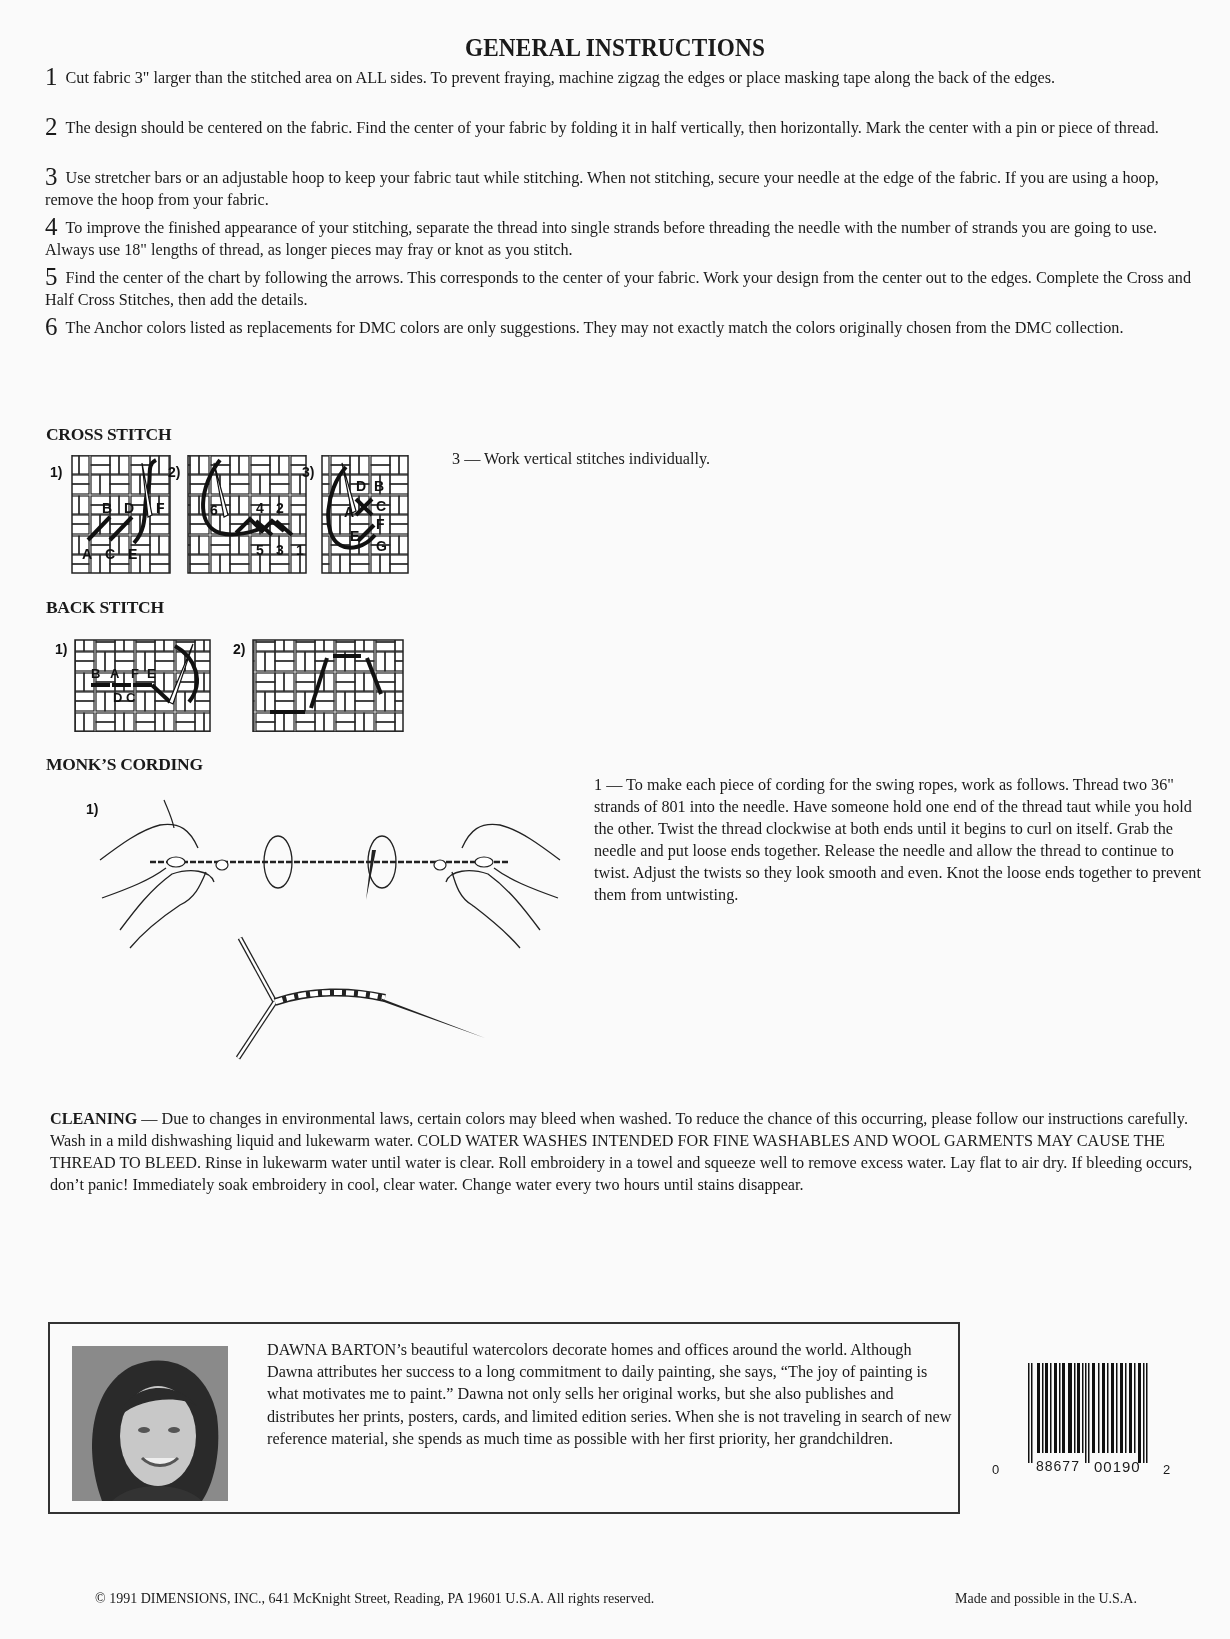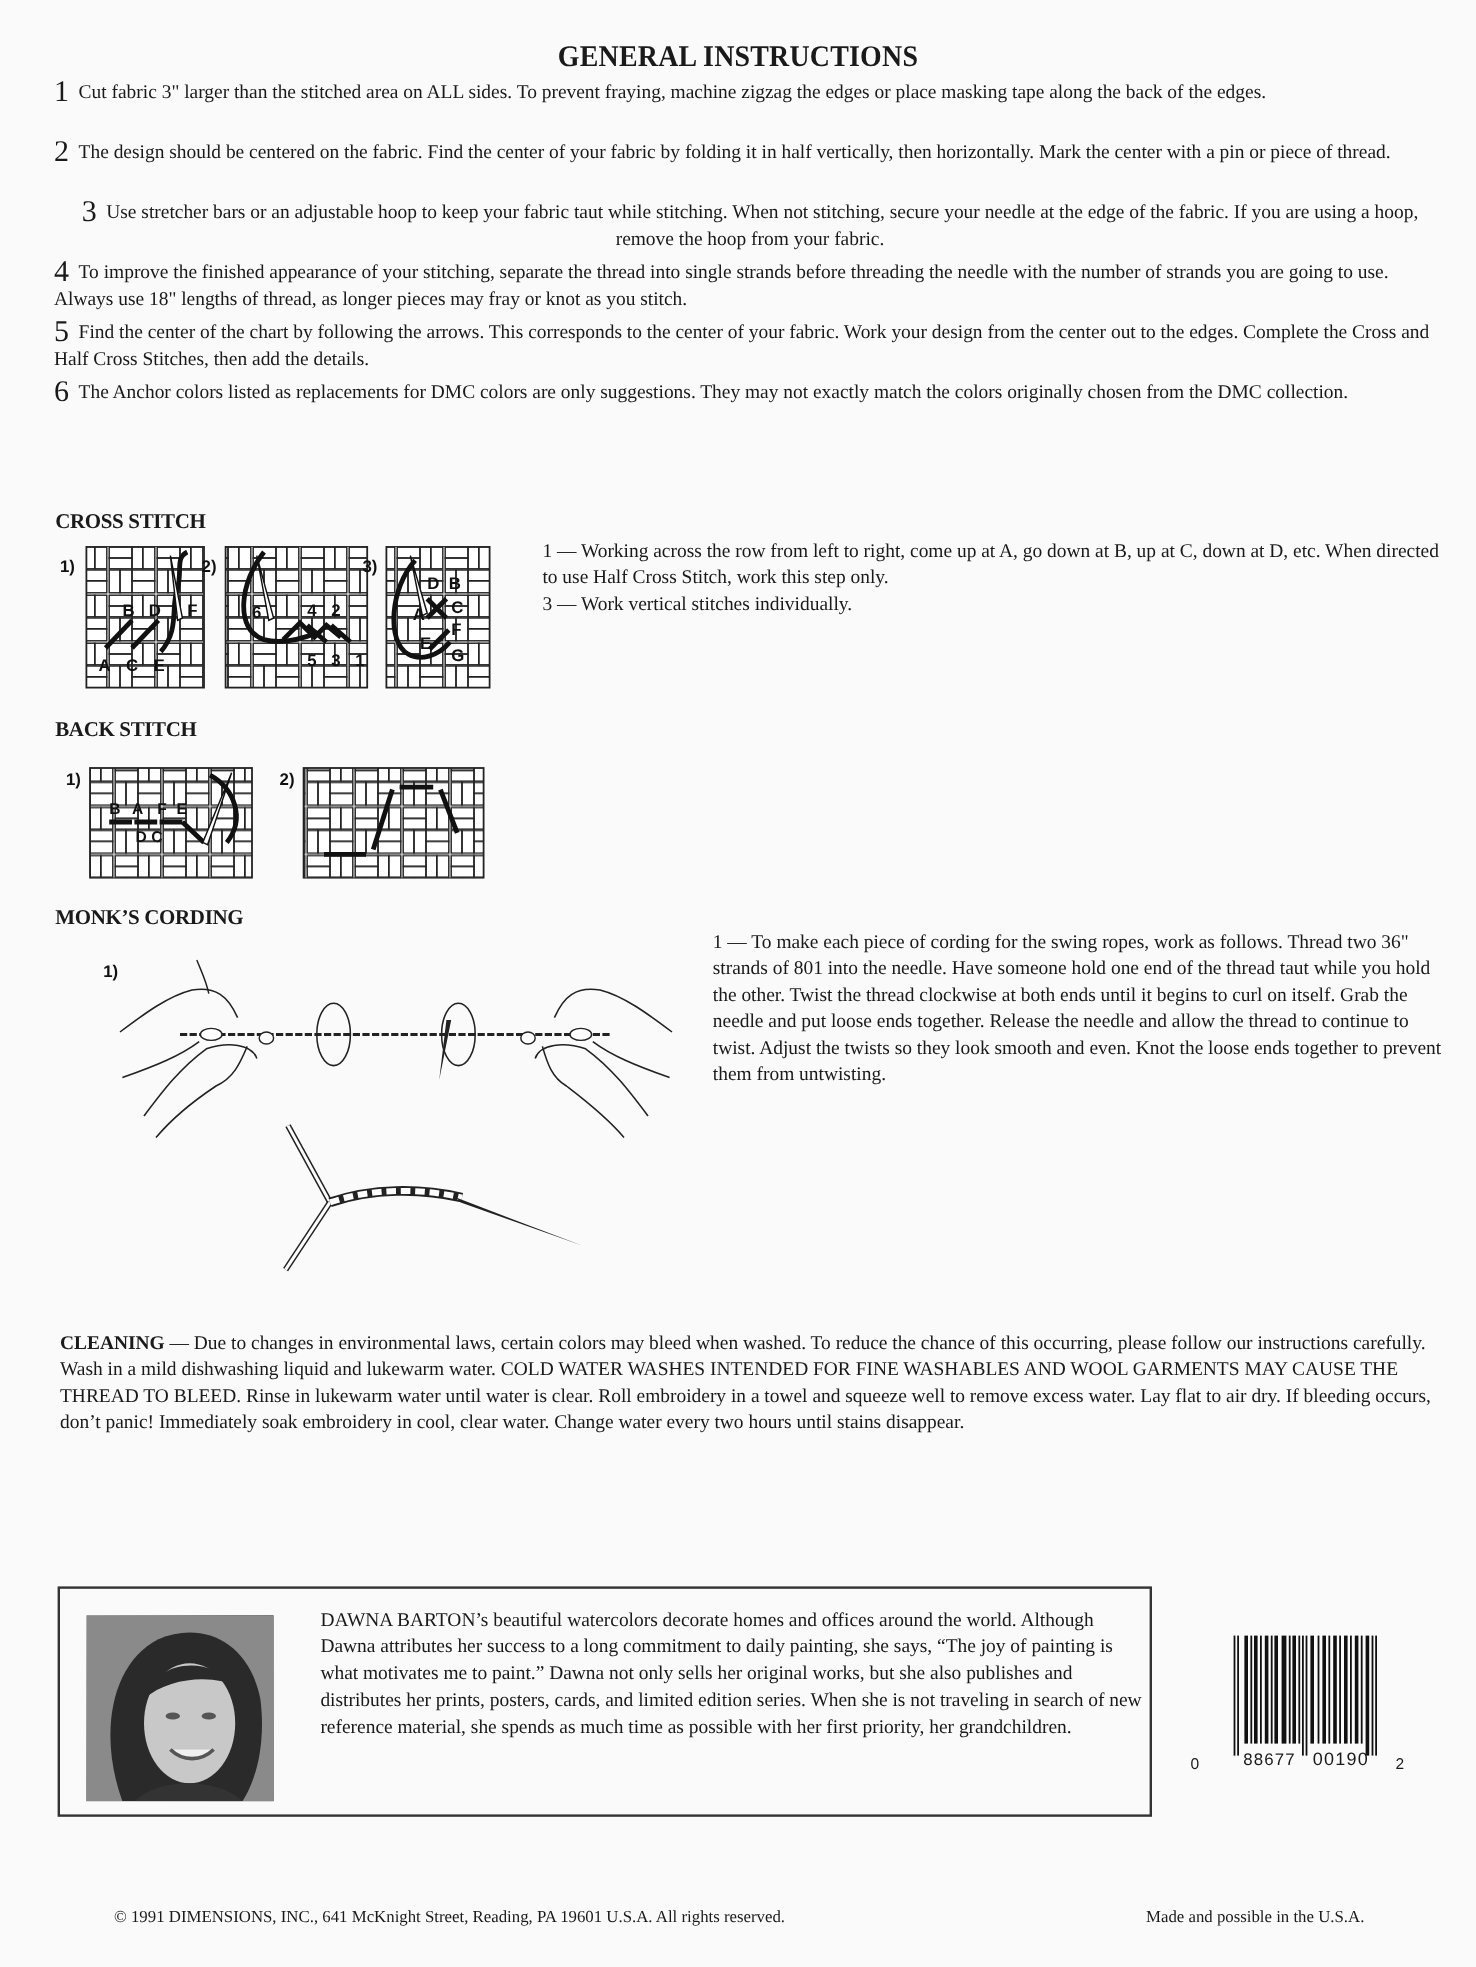--- a/index.html
+++ b/index.html
@@ -35,21 +35,21 @@
     .footer { top: 1591px; font-size: 14px; }
     svg text { font-family: "Liberation Sans", "DejaVu Sans", sans-serif; font-weight: bold; }
   </style>
 </head>
 <body>
 
 <div class="abs title">GENERAL INSTRUCTIONS</div>
 
 <div class="abs step" style="top:66px;"><span class="num">1</span><span>Cut fabric 3" larger than the stitched area on ALL sides. To prevent fraying, machine zigzag the edges or place masking tape along the back of the edges.</span></div>
 <div class="abs step" style="top:116px;"><span class="num">2</span><span>The design should be centered on the fabric. Find the center of your fabric by folding it in half vertically, then horizontally. Mark the center with a pin or piece of thread.</span></div>
-<div class="abs step" style="top:166px;text-align:center;"><span class="num">3</span><span>Use stretcher bars or an adjustable hoop to keep your fabric taut while stitching. When not stitching, secure your needle at the edge of the fabric. If you are using a hoop, remove the hoop from your fabric.</span></div>
+<div class="abs step" style="top:166px;"><span class="num">3</span><span>Use stretcher bars or an adjustable hoop to keep your fabric taut while stitching. When not stitching, secure your needle at the edge of the fabric. If you are using a hoop, remove the hoop from your fabric.</span></div>
 <div class="abs step" style="top:216px;"><span class="num">4</span><span>To improve the finished appearance of your stitching, separate the thread into single strands before threading the needle with the number of strands you are going to use. Always use 18" lengths of thread, as longer pieces may fray or knot as you stitch.</span></div>
 <div class="abs step" style="top:266px;"><span class="num">5</span><span>Find the center of the chart by following the arrows. This corresponds to the center of your fabric. Work your design from the center out to the edges. Complete the Cross and Half Cross Stitches, then add the details.</span></div>
 <div class="abs step" style="top:316px;"><span class="num">6</span><span>The Anchor colors listed as replacements for DMC colors are only suggestions. They may not exactly match the colors originally chosen from the DMC collection.</span></div>
 
 <div class="abs section-head uc" style="top:424px;">CROSS STITCH</div>
 
 <svg class="abs" style="left:50px; top:455px;" width="360" height="130">
   <defs>
     <pattern id="weave" x="0" y="0" width="40" height="40" patternUnits="userSpaceOnUse">
       <rect x="0" y="0" width="40" height="40" fill="#fff"></rect>
@@ -107,21 +107,20 @@
     <text x="324" y="36">B</text>
     <text x="294" y="62">A</text>
     <text x="326" y="56">C</text>
     <text x="326" y="74">F</text>
     <text x="300" y="86">E</text>
     <text x="326" y="96">G</text>
   </g>
 </svg>
 
 <div class="abs para" style="left:452px; top:448px; width:755px;">
-  <div>1 — Working across the row from left to right, come up at A, go down at B, up at C, down at D, etc. When directed to use Half Cross Stitch, work this step only.</div>
   <div>3 — Work vertical stitches individually.</div>
 </div>
 
 <div class="abs section-head uc" style="top:597px;">BACK STITCH</div>
 
 <svg class="abs" style="left:55px; top:632px;" width="350" height="100">
   <text x="0" y="22" font-size="14" fill="#111">1)</text>
   <rect x="20" y="8" width="135" height="92" fill="url(#weave)" stroke="#222" stroke-width="1.5"></rect>
   <line x1="36" y1="53" x2="55" y2="53" stroke="#111" stroke-width="4"></line>
   <line x1="57" y1="53" x2="76" y2="53" stroke="#111" stroke-width="4"></line>

